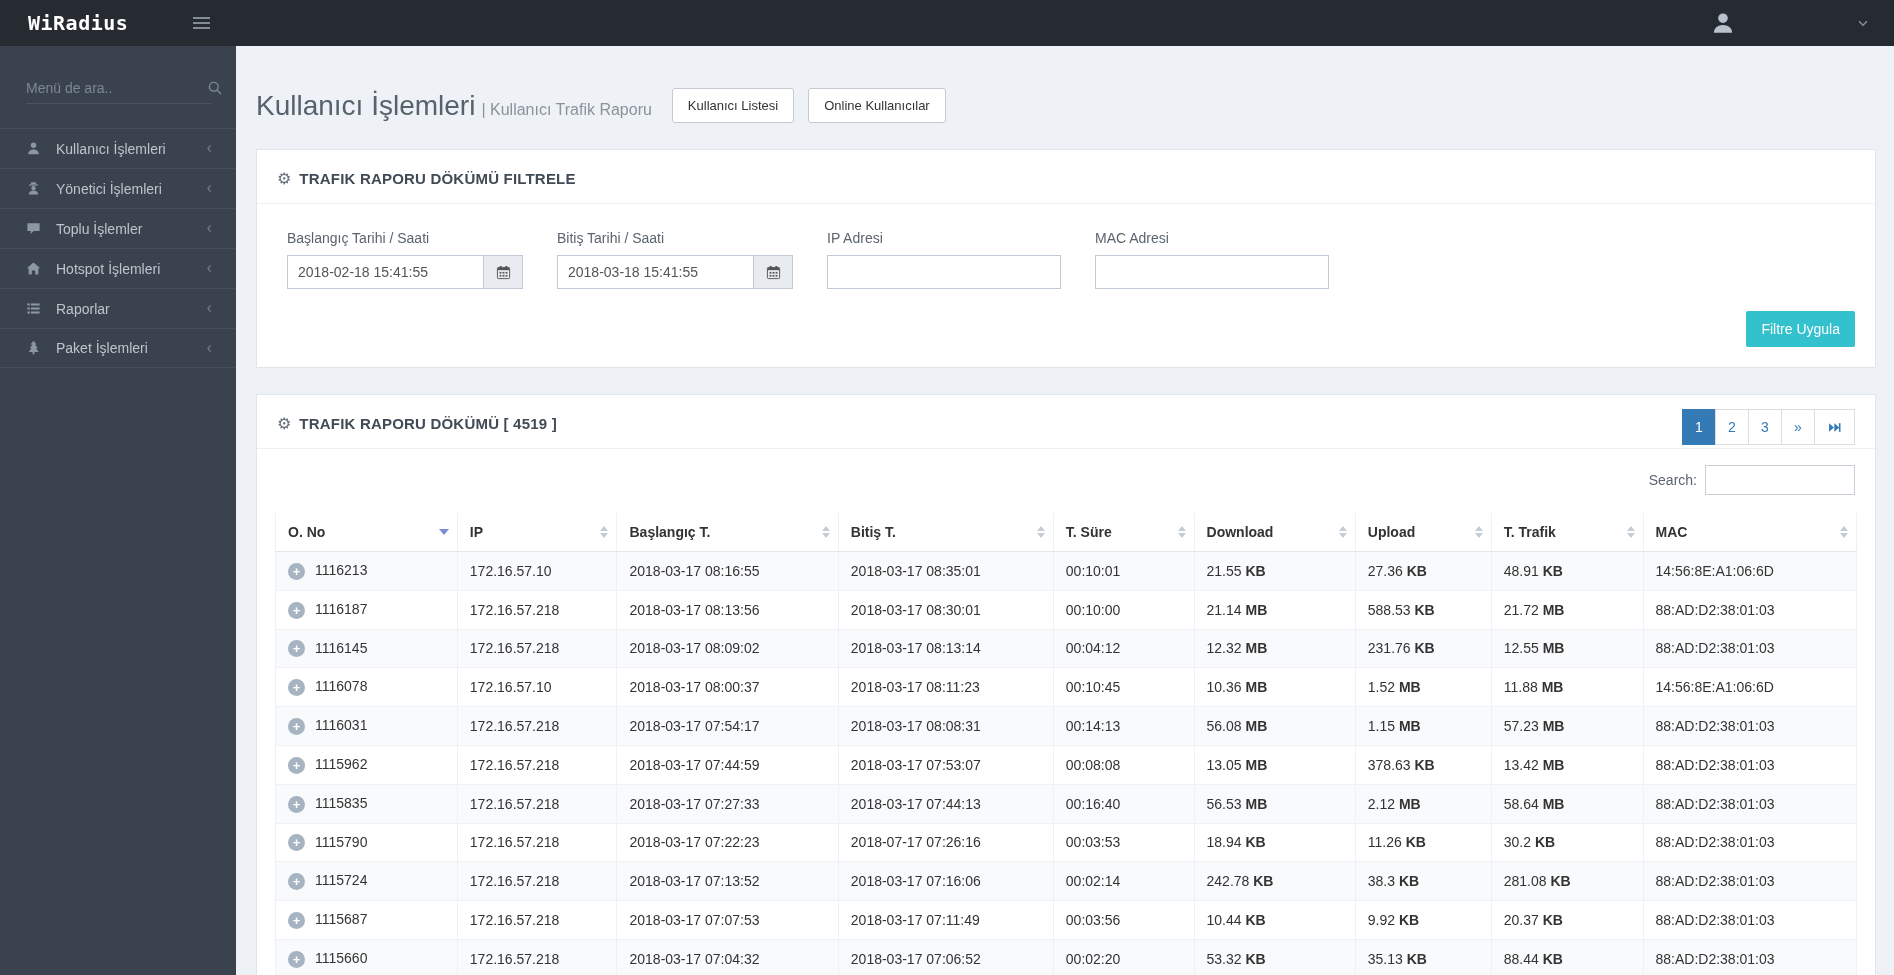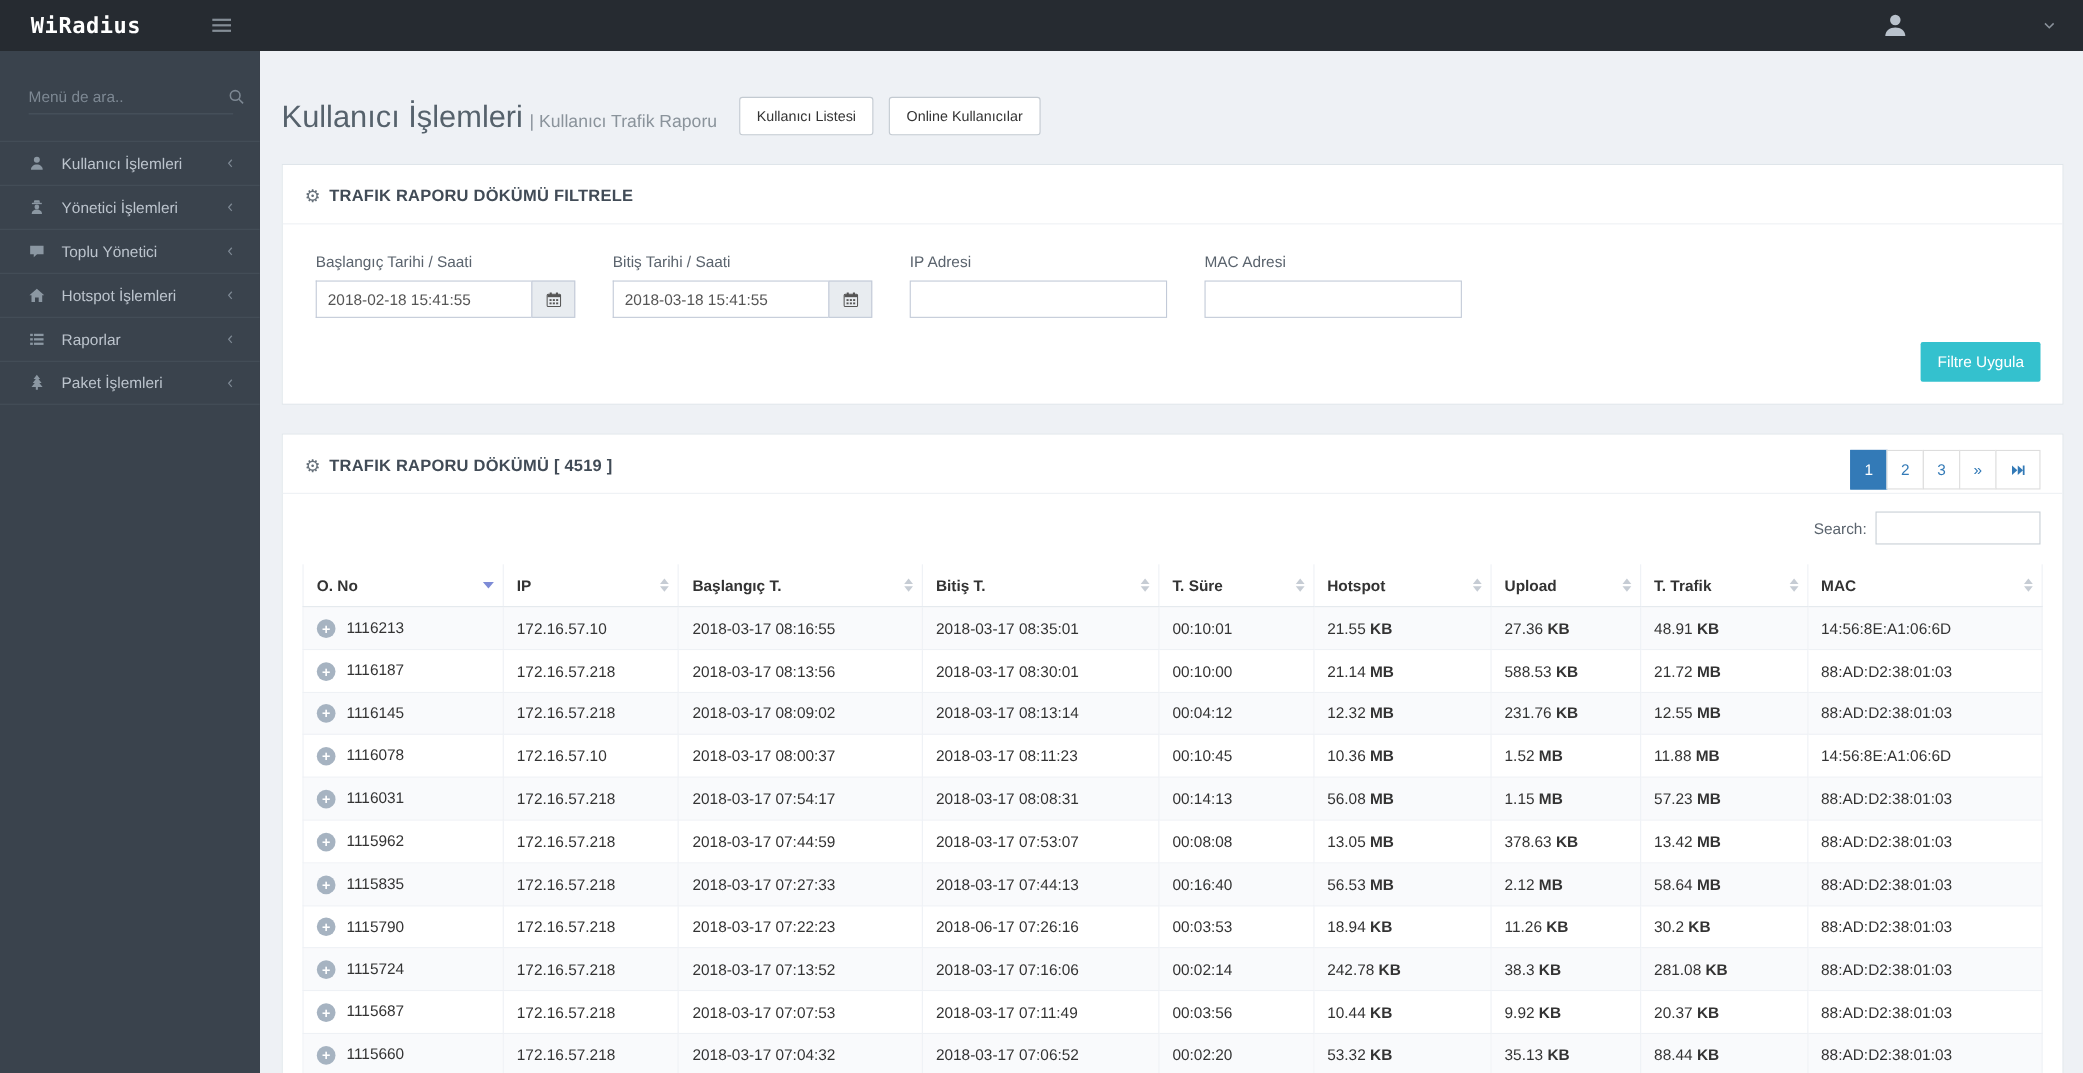--- a/index.html
+++ b/index.html
@@ -170,21 +170,21 @@
             <polyline points="9.5,4 6,8 9.5,12" fill="none" stroke="currentColor" stroke-width="1.4"></polyline>
           </svg>
         </span>
     </li>
     <li>
       <span class="mi">
           <svg viewBox="0 0 16 16">
             <path d="M1.5 2.5h13v8.2H8.2L5 13.8v-3.1H1.5z"></path>
           </svg>
         </span>
-      <span class="ml">Toplu Yönetici</span>
+      <span class="ml">Toplu İşlemler</span>
       <span class="mc">
           <svg width="13" height="13" viewBox="0 0 16 16">
             <polyline points="9.5,4 6,8 9.5,12" fill="none" stroke="currentColor" stroke-width="1.4"></polyline>
           </svg>
         </span>
     </li>
     <li>
       <span class="mi">
           <svg viewBox="0 0 16 16">
             <path d="M8 1.6l7.2 6.2h-2v6.6H9.8V10H6.2v4.4H2.8V7.8h-2z"></path>
@@ -352,21 +352,21 @@
                   <i class="tri-down"></i>
                 </span></th>
             <th><span>Bitiş T.</span><span class="sort">
                   <i class="tri-up"></i>
                   <i class="tri-down"></i>
                 </span></th>
             <th><span>T. Süre</span><span class="sort">
                   <i class="tri-up"></i>
                   <i class="tri-down"></i>
                 </span></th>
-            <th><span>Hotspot</span><span class="sort">
+            <th><span>Download</span><span class="sort">
                   <i class="tri-up"></i>
                   <i class="tri-down"></i>
                 </span></th>
             <th><span>Upload</span><span class="sort">
                   <i class="tri-up"></i>
                   <i class="tri-down"></i>
                 </span></th>
             <th><span>T. Trafik</span><span class="sort">
                   <i class="tri-up"></i>
                   <i class="tri-down"></i>
@@ -452,21 +452,21 @@
               <td>00:16:40</td>
               <td class="num">56.53 <b>MB</b></td>
               <td class="num">2.12 <b>MB</b></td>
               <td class="num">58.64 <b>MB</b></td>
               <td>88:AD:D2:38:01:03</td>
             </tr>
             <tr>
               <td><span class="plus">+</span>1115790</td>
               <td>172.16.57.218</td>
               <td>2018-03-17 07:22:23</td>
-              <td>2018-06-17 07:26:16</td>
+              <td>2018-07-17 07:26:16</td>
               <td>00:03:53</td>
               <td class="num">18.94 <b>KB</b></td>
               <td class="num">11.26 <b>KB</b></td>
               <td class="num">30.2 <b>KB</b></td>
               <td>88:AD:D2:38:01:03</td>
             </tr>
             <tr>
               <td><span class="plus">+</span>1115724</td>
               <td>172.16.57.218</td>
               <td>2018-03-17 07:13:52</td>

